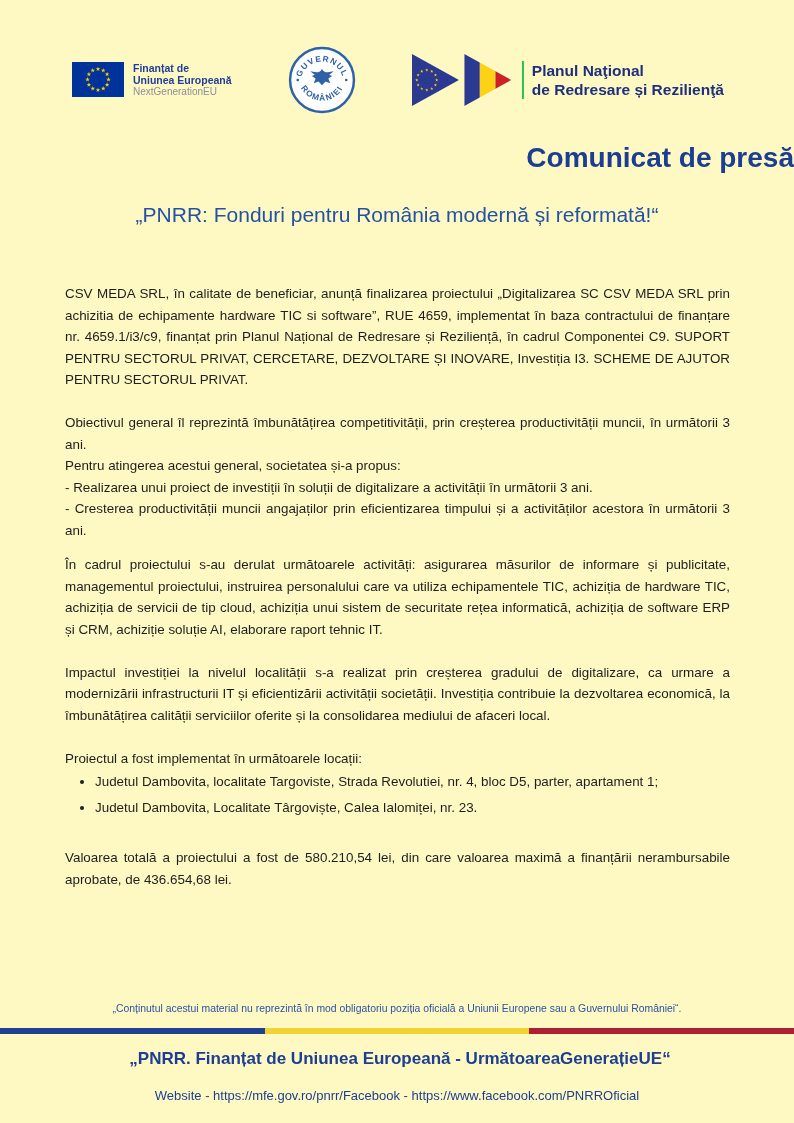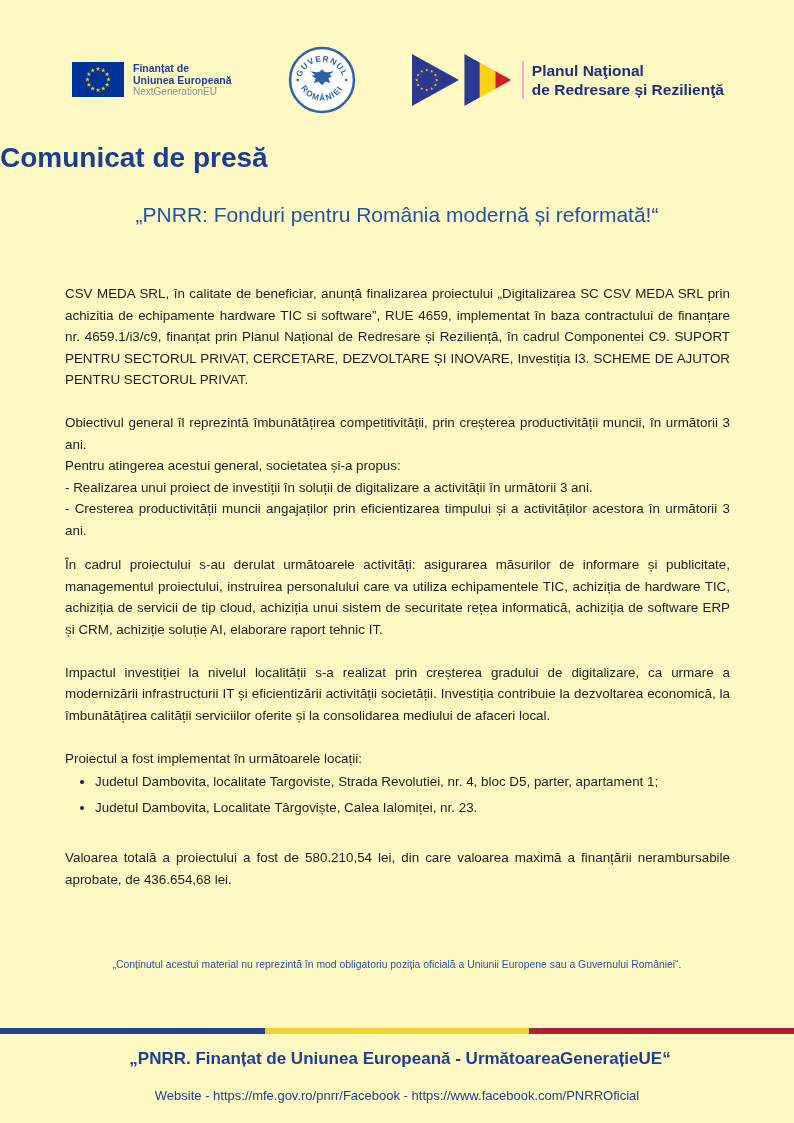--- a/index.html
+++ b/index.html
@@ -13,36 +13,36 @@
   .logos { margin:45px 70px 0 72px; height:70px; display:flex; align-items:center; justify-content:space-between; }
   .logo-eu { display:flex; align-items:center; gap:9px; }
   .eu-flag { width:52px; height:35px; display:block; }
   .eu-text { line-height:1.18; }
   .eu-text .b { font-size:10.5px; font-weight:bold; color:#1f3d99; }
   .eu-text .g { font-size:10px; color:#8a8f96; }
   .logo-gov svg { width:68px; height:68px; display:block; }
   .gov-arc { font-size:8px; font-weight:bold; letter-spacing:1.2px; fill:#2d62a8; }
   .logo-pnrr { display:flex; align-items:center; gap:10px; }
   .pnrr-arrows { width:100px; height:54px; display:block; }
-  .pnrr-text { border-left:2px solid #f9a8d4; padding-left:8px; line-height:1.25; }
+  .pnrr-text { border-left:2px solid #22c55e; padding-left:8px; line-height:1.25; }
   .pnrr-text div { font-size:15.5px; font-weight:bold; color:#1e2f7d; }
   
-  .title { margin:27px 0 0; text-align:left; font-size:28px; font-weight:bold; color:#1b3e94; }
+  .title { margin:27px 0 0; text-align:right; font-size:28px; font-weight:bold; color:#1b3e94; }
   .subtitle { margin:29px 0 0; text-align:center; font-size:21px; font-weight:normal; color:#2351a5; }
   
   .body-text { margin:56px 64px 0 65px; font-size:13.4px; line-height:21.5px; text-align:justify; }
   .body-text p { margin:0 0 21.5px; }
   .pgroup p { margin:0; }
   .pgroup { margin-bottom:13px; }
   .locations { margin-bottom:29px; }
   .locations ul { margin:2px 0 0; padding-left:30px; }
   .locations li { line-height:21.5px; margin-bottom:4px; text-align:left; }
   .email { color:#0b5cc4; text-decoration:underline; cursor:pointer; }
   
-  .disclaimer { position:absolute; top:959px; left:0; width:100%; text-align:center; font-size:10.4px; color:#2a52a5; }
+  .disclaimer { position:absolute; top:1003px; left:0; width:100%; text-align:center; font-size:10.4px; color:#2a52a5; }
   .tricolor { position:absolute; top:1028px; left:0; width:794px; height:6px; display:flex; }
   .tricolor span { flex:1; height:100%; }
   .t-blue { background:#1e4193; }
   .t-yellow { background:#f0d332; }
   .t-red { background:#ad1f33; }
   .slogan { position:absolute; top:1049px; left:3px; width:100%; text-align:center; font-size:17px; font-weight:bold; color:#1c3e94; }
   .links { position:absolute; top:1088px; left:0; width:100%; display:flex; justify-content:center; font-size:13px; color:#1c3e94; }
 </style>
 </head>
 <body>

